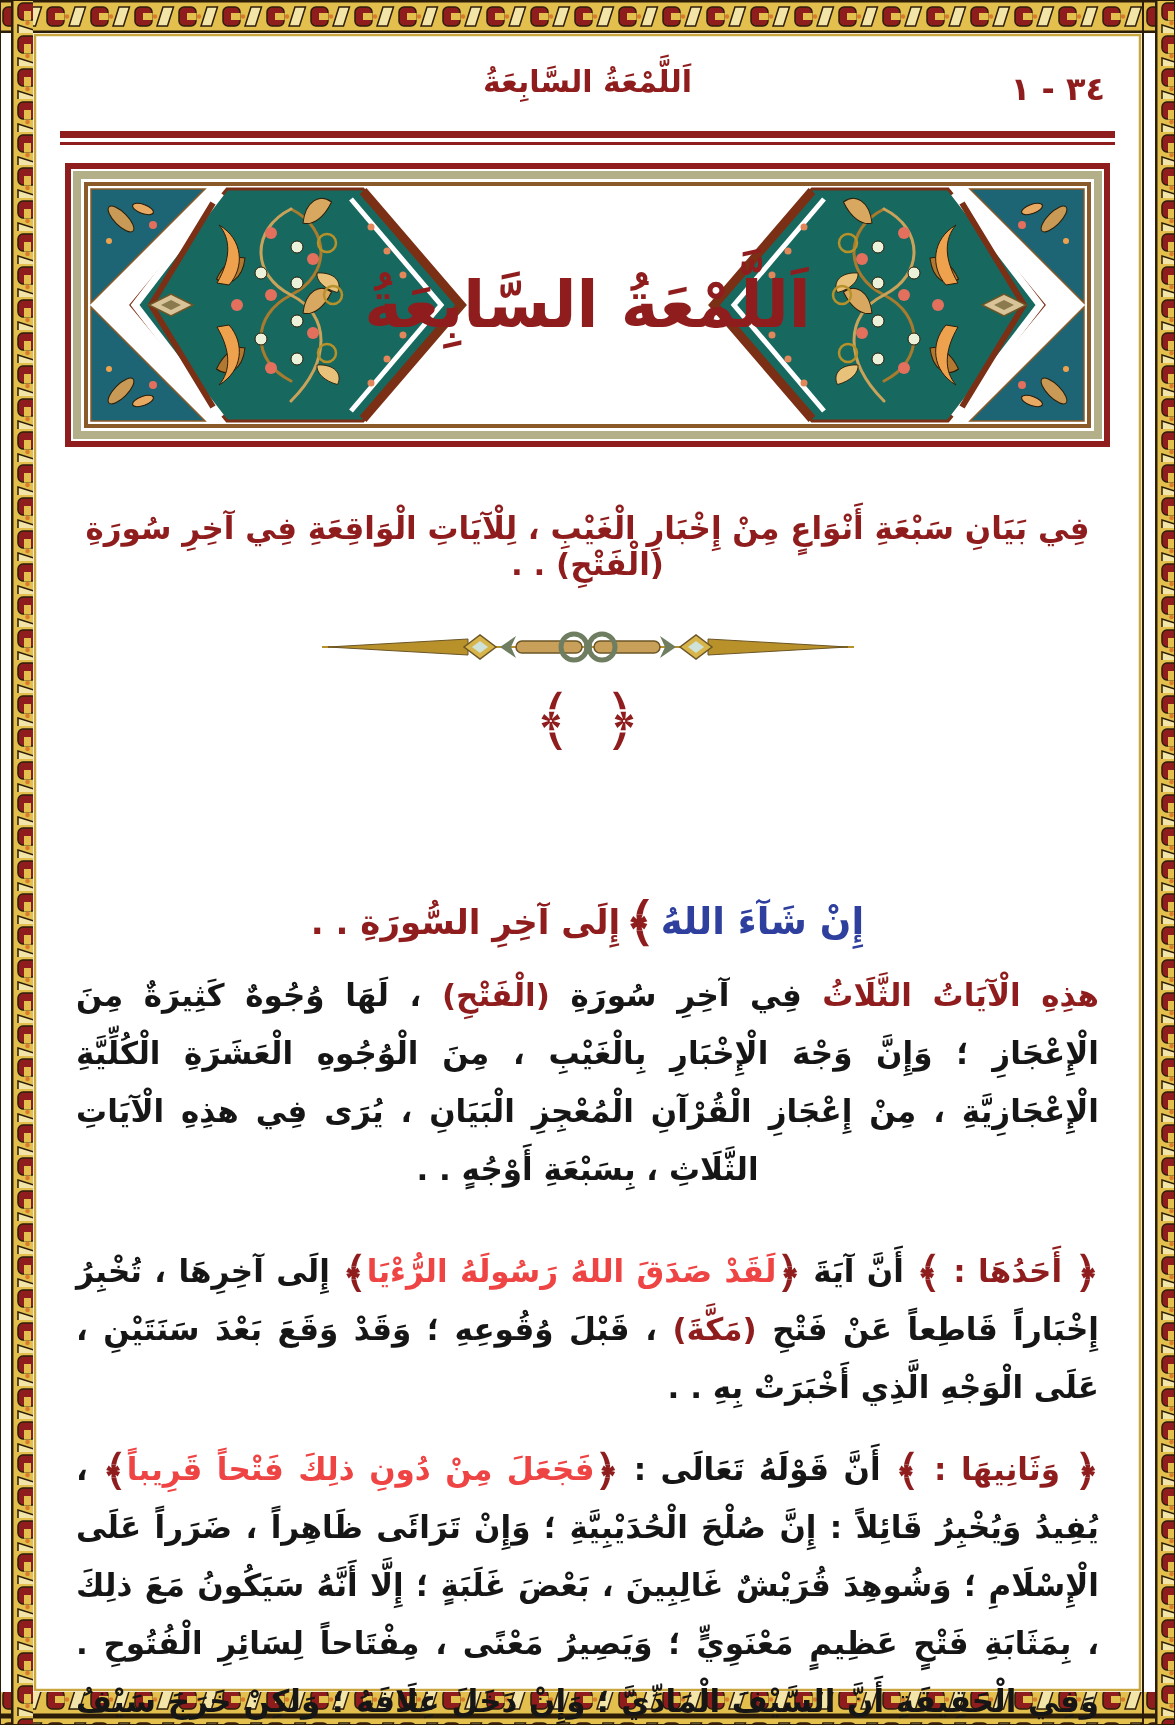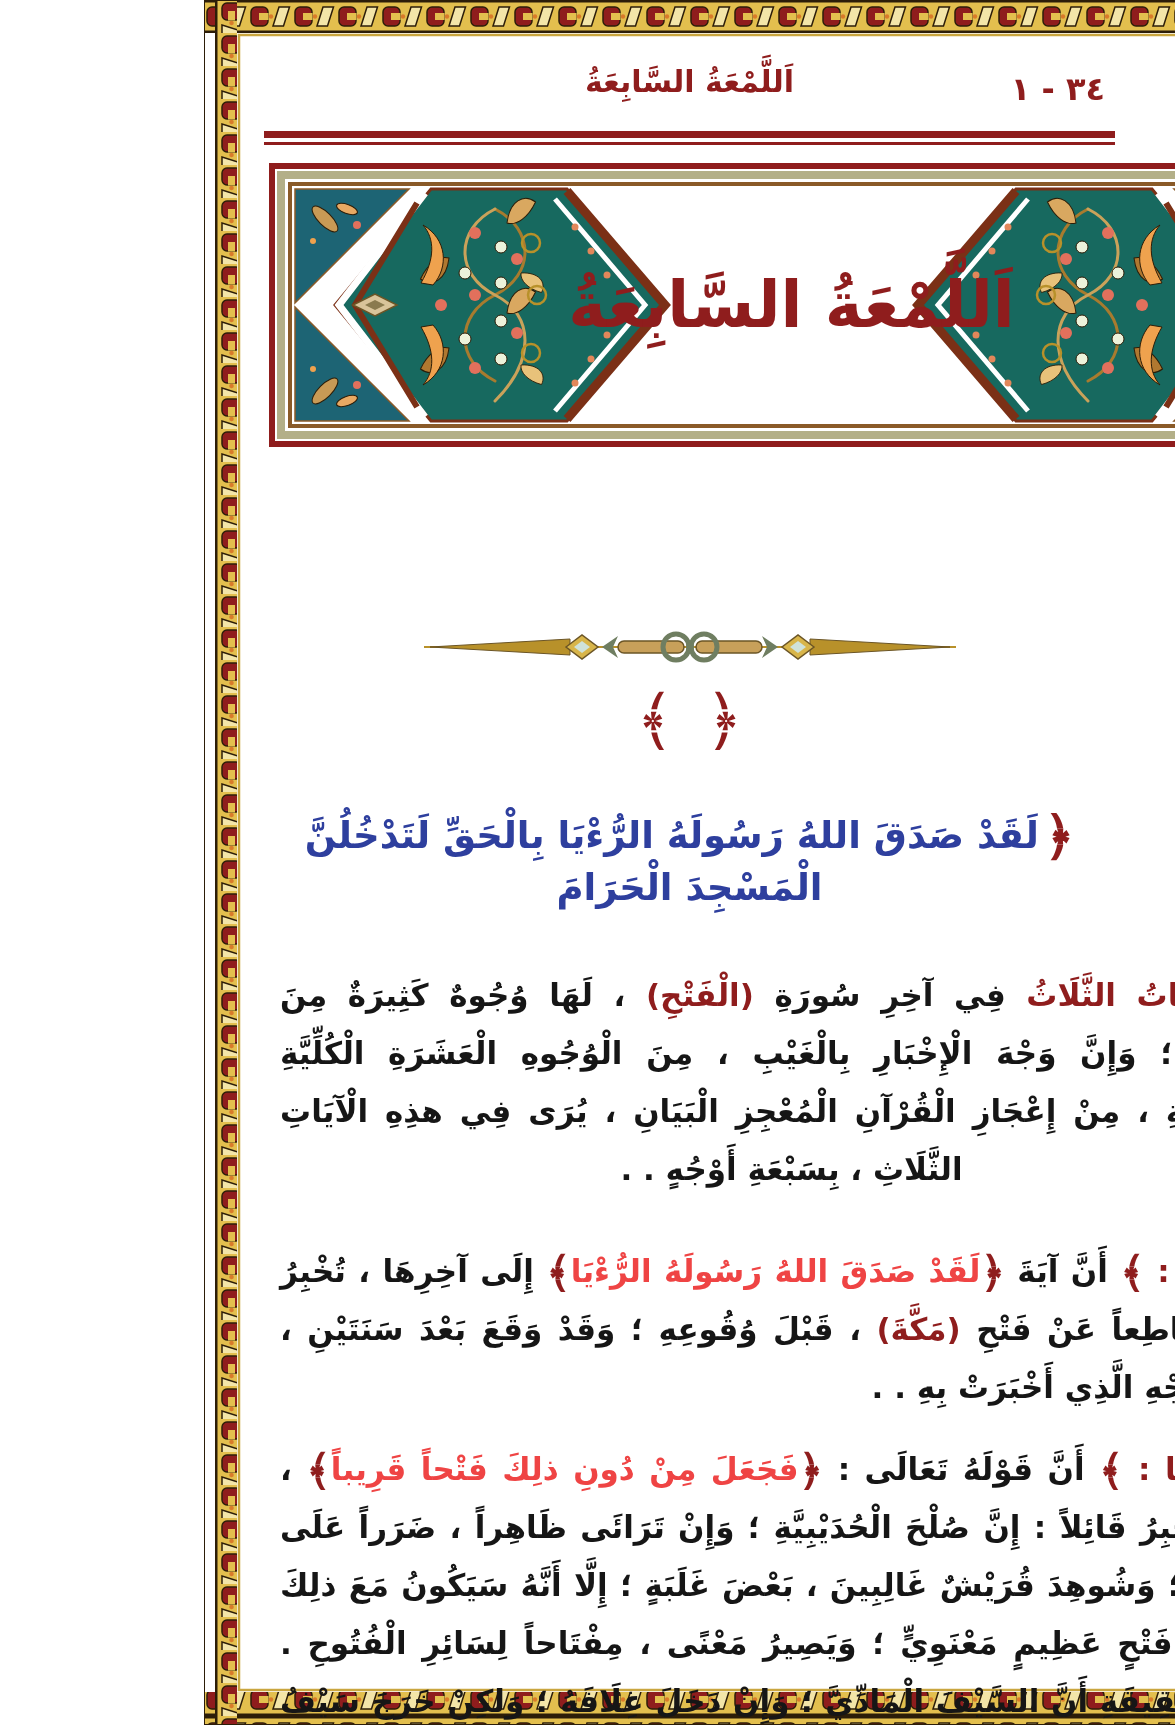--- a/index.html
+++ b/index.html
@@ -1,16 +1,16 @@
 <!DOCTYPE html>
 <html lang="ar" dir="rtl"><head>
 <meta charset="utf-8">
 <style>
   html,body{margin:0;padding:0;background:#fff;}
-  .page{position:relative;width:971px;height:1725px;background:#fff;overflow:hidden;
+  .page{position:relative;width:1175px;height:1725px;background:#fff;overflow:hidden;
         font-family:"DejaVu Sans",sans-serif;direction:rtl;}
   .abs{position:absolute;}
   svg{display:block;}
   
   .header-title{top:64px;left:0;right:0;text-align:center;font-size:30px;font-weight:bold;color:#8f1d1d;}
   .page-marker{top:70px;right:70px;font-size:32px;font-weight:bold;color:#8f1d1d;direction:rtl;}
   .rule{left:60px;right:60px;background:#8f1d1d;}
   .rule-thick{top:131px;height:7px;}
   .rule-thin{top:142px;height:3px;}
   
@@ -146,20 +146,21 @@
           <polygon points="84,142 106,131 128,142 106,153" fill="#d9c49a" stroke="#6b5526" stroke-width="1.5"></polygon>
           <polygon points="96,142 106,137 116,142 106,147" fill="#8a7a4e"></polygon>
         </g>
       </defs>
       <use href="#panelL"></use>
       <use href="#panelL" transform="translate(1045,0) scale(-1,1)"></use>
     </svg>
     <div class="banner-title">اَللَّمْعَةُ السَّابِعَةُ</div>
   </div>
 
+  <div class="abs intro-line">فِي بَيَانِ سَبْعَةِ أَنْوَاعٍ مِنْ إِخْبَارِ الْغَيْبِ ، لِلْآيَاتِ الْوَاقِعَةِ فِي آخِرِ سُورَةِ (الْفَتْحِ) . .</div>
 
   <div class="abs divider">
     <svg width="540" height="46" viewBox="0 0 540 46" aria-hidden="true">
       <line x1="4" y1="23" x2="536" y2="23" stroke="#b8912a" stroke-width="2"></line>
       <g id="divSide">
         <polygon points="10,23 150,15 150,31" fill="#b8912a" stroke="#6b5526" stroke-width="1"></polygon>
         <polygon points="146,23 162,11 178,23 162,35" fill="#d8b54a" stroke="#6b5526" stroke-width="1.5"></polygon>
         <polygon points="154,23 162,17 170,23 162,29" fill="#cfe2da"></polygon>
         <polygon points="182,23 198,12 193,23 198,34" fill="#6f7e61"></polygon>
         <rect x="198" y="17" width="66" height="12" rx="6" fill="#c8a05a" stroke="#6b5526" stroke-width="1.5"></rect>
@@ -171,23 +172,24 @@
       </g>
       <circle cx="270" cy="23" r="4" fill="#6f7e61"></circle>
     </svg>
   </div>
 
   <div class="abs basmala">
     <span class="orn">﴿</span>
     <span class="orn">﴾</span>
   </div>
 
-  <div class="abs verse1">
-    <span class="q-orn">﴿</span>
-    <span class="q-big">لَقَدْ صَدَقَ اللهُ رَسُولَهُ الرُّءْيَا بِالْحَقِّ لَتَدْخُلُنَّ الْمَسْجِدَ الْحَرَامَ</span>
+  <div class="abs verse2">
+    <span class="q-big">إِنْ شَآءَ اللهُ</span>
+    <span class="q-orn">﴾</span>
+    <span class="red-big">إِلَى آخِرِ السُّورَةِ . .</span>
   </div>
 
   <div class="abs body-text">
     <p class="p1">
       <span class="lead-red">هذِهِ الْآيَاتُ الثَّلَاثُ</span><span> فِي آخِرِ سُورَةِ </span><span class="inline-red">(الْفَتْحِ)</span><span> ، لَهَا وُجُوهٌ كَثِيرَةٌ مِنَ الْإِعْجَازِ ؛ وَإِنَّ وَجْهَ الْإِخْبَارِ بِالْغَيْبِ ، مِنَ الْوُجُوهِ الْعَشَرَةِ الْكُلِّيَّةِ الْإِعْجَازِيَّةِ ، مِنْ إِعْجَازِ الْقُرْآنِ الْمُعْجِزِ الْبَيَانِ ، يُرَى فِي هذِهِ الْآيَاتِ الثَّلَاثِ ، بِسَبْعَةِ أَوْجُهٍ . .</span>
     </p>
     <p class="p2">
       <span class="orn-sm">﴿</span><span class="head-red"> أَحَدُهَا : </span><span class="orn-sm">﴾</span><span> أَنَّ آيَةَ </span><span class="orn-sm">﴿</span><span class="inline-blue">لَقَدْ صَدَقَ اللهُ رَسُولَهُ الرُّءْيَا</span><span class="orn-sm">﴾</span><span> إِلَى آخِرِهَا ، تُخْبِرُ إِخْبَاراً قَاطِعاً عَنْ فَتْحِ </span><span class="inline-red">(مَكَّةَ)</span><span> ، قَبْلَ وُقُوعِهِ ؛ وَقَدْ وَقَعَ بَعْدَ سَنَتَيْنِ ، عَلَى الْوَجْهِ الَّذِي أَخْبَرَتْ بِهِ . .</span>
     </p>
     <p class="p3">

